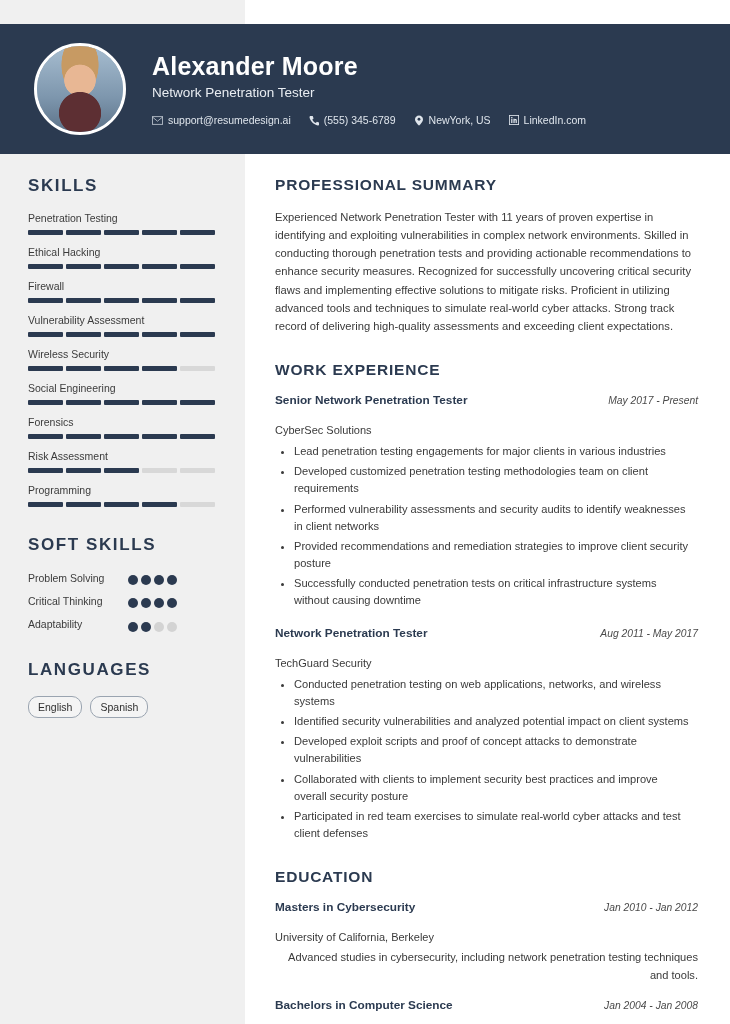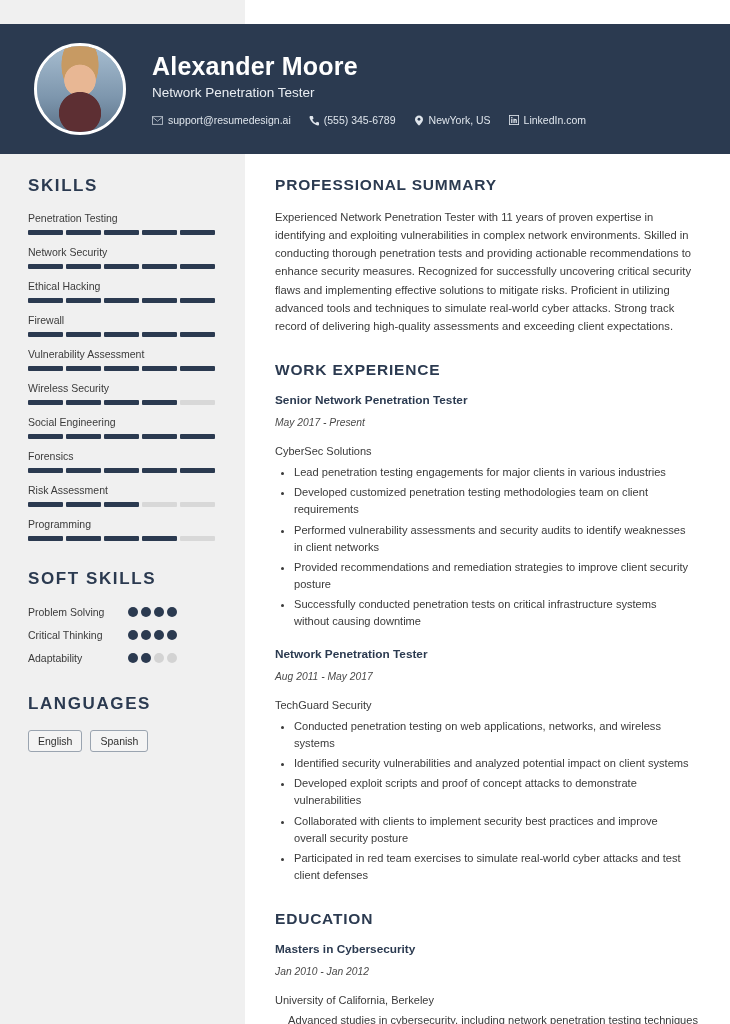--- a/index.html
+++ b/index.html
@@ -121,21 +121,21 @@
   .seg {
     height: 5px;
     flex: 1 1 0;
     background: #d8d8d8;
     border-radius: 1px;
   }
   .seg.on { background: #2b3a50; }
   
   .soft-row {
     display: flex;
-    align-items: flex-start;
+    align-items: flex-end;
     margin-bottom: 9px;
   }
   .soft-name {
     font-size: 10.5px;
     color: #3b3b3b;
     width: 100px;
     line-height: 1.35;
   }
   .dots {
     display: flex;
@@ -147,21 +147,21 @@
   .dot {
     width: 10px; height: 10px;
     border-radius: 50%;
     background: #d3d3d3;
   }
   .dot.on { background: #2b3a50; }
   
   .lang-list { display: flex; gap: 8px; }
   .lang {
     border: 1px solid #9aa4b0;
-    border-radius: 3px;
+    border-radius: 10px;
     padding: 4px 9px;
     font-size: 10.5px;
     color: #2f2f2f;
     background: #f4f4f4;
   }
   
   .sec-title {
     font-size: 15.5px;
     font-weight: bold;
     color: #2b3a50;
@@ -175,21 +175,20 @@
     line-height: 1.62;
     color: #3a3a3a;
     margin: 0;
   }
   .job { margin-bottom: 16px; }
   .job-head {
     display: flex;
     justify-content: space-between;
     align-items: baseline;
     gap: 10px;
-    flex-direction: column;
   }
   .job-title {
     font-size: 11.8px;
     font-weight: bold;
     color: #2b3a50;
   }
   .job-date {
     font-size: 10.3px;
     font-style: italic;
     color: #4a4a4a;
@@ -290,30 +289,20 @@
               <div class="skill-name">Penetration Testing</div>
               <div class="bar">
                 <span class="seg on"></span>
                 <span class="seg on"></span>
                 <span class="seg on"></span>
                 <span class="seg on"></span>
                 <span class="seg on"></span>
               </div>
             </div>
             <div class="skill">
-              <div class="skill-name">Network Security</div>
-              <div class="bar">
-                <span class="seg on"></span>
-                <span class="seg on"></span>
-                <span class="seg on"></span>
-                <span class="seg on"></span>
-                <span class="seg on"></span>
-              </div>
-            </div>
-            <div class="skill">
               <div class="skill-name">Ethical Hacking</div>
               <div class="bar">
                 <span class="seg on"></span>
                 <span class="seg on"></span>
                 <span class="seg on"></span>
                 <span class="seg on"></span>
                 <span class="seg on"></span>
               </div>
             </div>
             <div class="skill">

